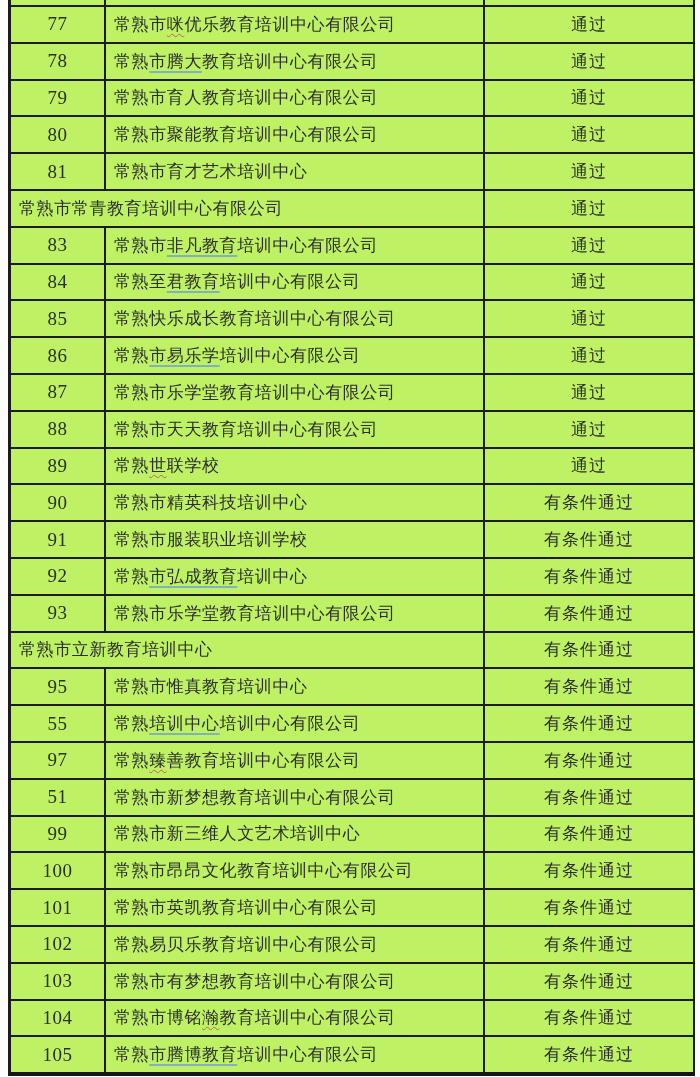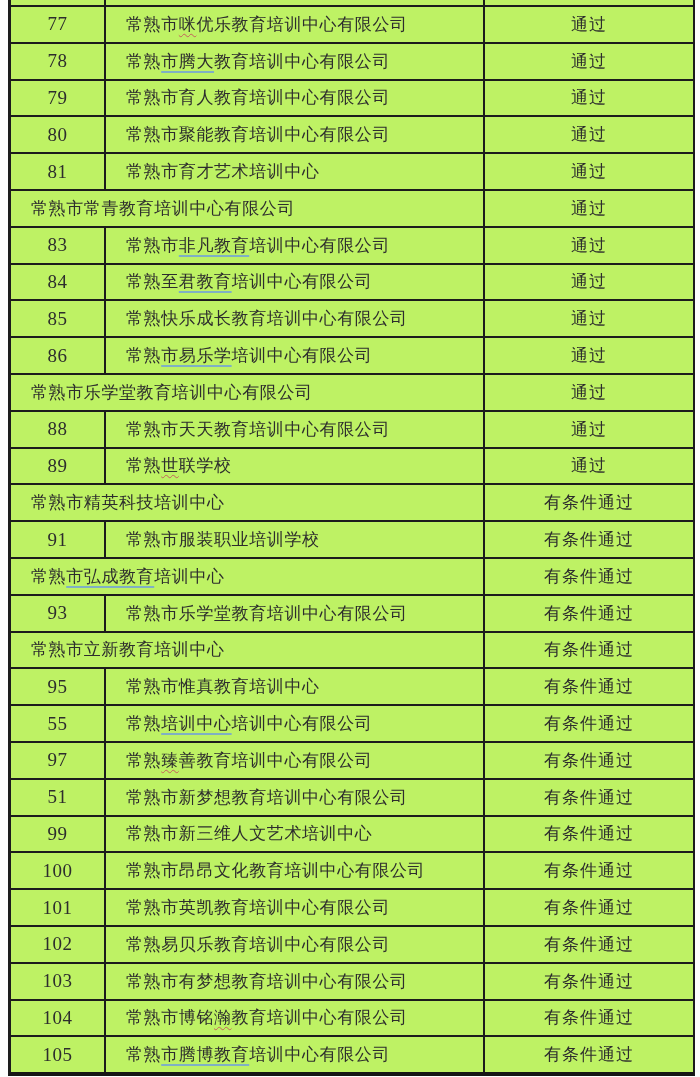--- a/index.html
+++ b/index.html
@@ -41,21 +41,21 @@
   .cell-num{
     width:95px;
     justify-content:center;
     border-right:2px solid #1c1c1c;
     font-size:19px;
     letter-spacing:0.5px;
   }
   .cell-name{
     flex:1;
     border-right:2px solid #1c1c1c;
-    padding-left:20px;
+    padding-left:8px;
     font-size:17px;
     letter-spacing:0.6px;
     white-space:nowrap;
   }
   .cell-status{
     width:208px;
     justify-content:center;
     font-size:17px;
     letter-spacing:1px;
   }
@@ -166,20 +166,21 @@
     <div class="cell cell-num">86</div>
     <div class="cell cell-name">
             <span>常熟</span>
             <span class="u-blue">市易乐学</span>
             <span>培训中心有限公司</span>
           </div>
     <div class="cell cell-status">通过</div>
   </div>
 
   <div class="row">
+    <div class="cell cell-num">87</div>
     <div class="cell cell-name">
             <span>常熟市乐学堂教育培训中心有限公司</span>
           </div>
     <div class="cell cell-status">通过</div>
   </div>
 
   <div class="row">
     <div class="cell cell-num">88</div>
     <div class="cell cell-name">
             <span>常熟市天天教育培训中心有限公司</span>
@@ -191,35 +192,37 @@
     <div class="cell cell-num">89</div>
     <div class="cell cell-name">
             <span>常熟</span>
             <span class="u-red-wavy">世</span>
             <span>联学校</span>
           </div>
     <div class="cell cell-status">通过</div>
   </div>
 
   <div class="row">
+    <div class="cell cell-num">90</div>
     <div class="cell cell-name">
             <span>常熟市精英科技培训中心</span>
           </div>
     <div class="cell cell-status">有条件通过</div>
   </div>
 
   <div class="row">
     <div class="cell cell-num">91</div>
     <div class="cell cell-name">
             <span>常熟市服装职业培训学校</span>
           </div>
     <div class="cell cell-status">有条件通过</div>
   </div>
 
   <div class="row">
+    <div class="cell cell-num">92</div>
     <div class="cell cell-name">
             <span>常熟</span>
             <span class="u-blue">市弘成教育</span>
             <span>培训中心</span>
           </div>
     <div class="cell cell-status">有条件通过</div>
   </div>
 
   <div class="row">
     <div class="cell cell-num">93</div>

